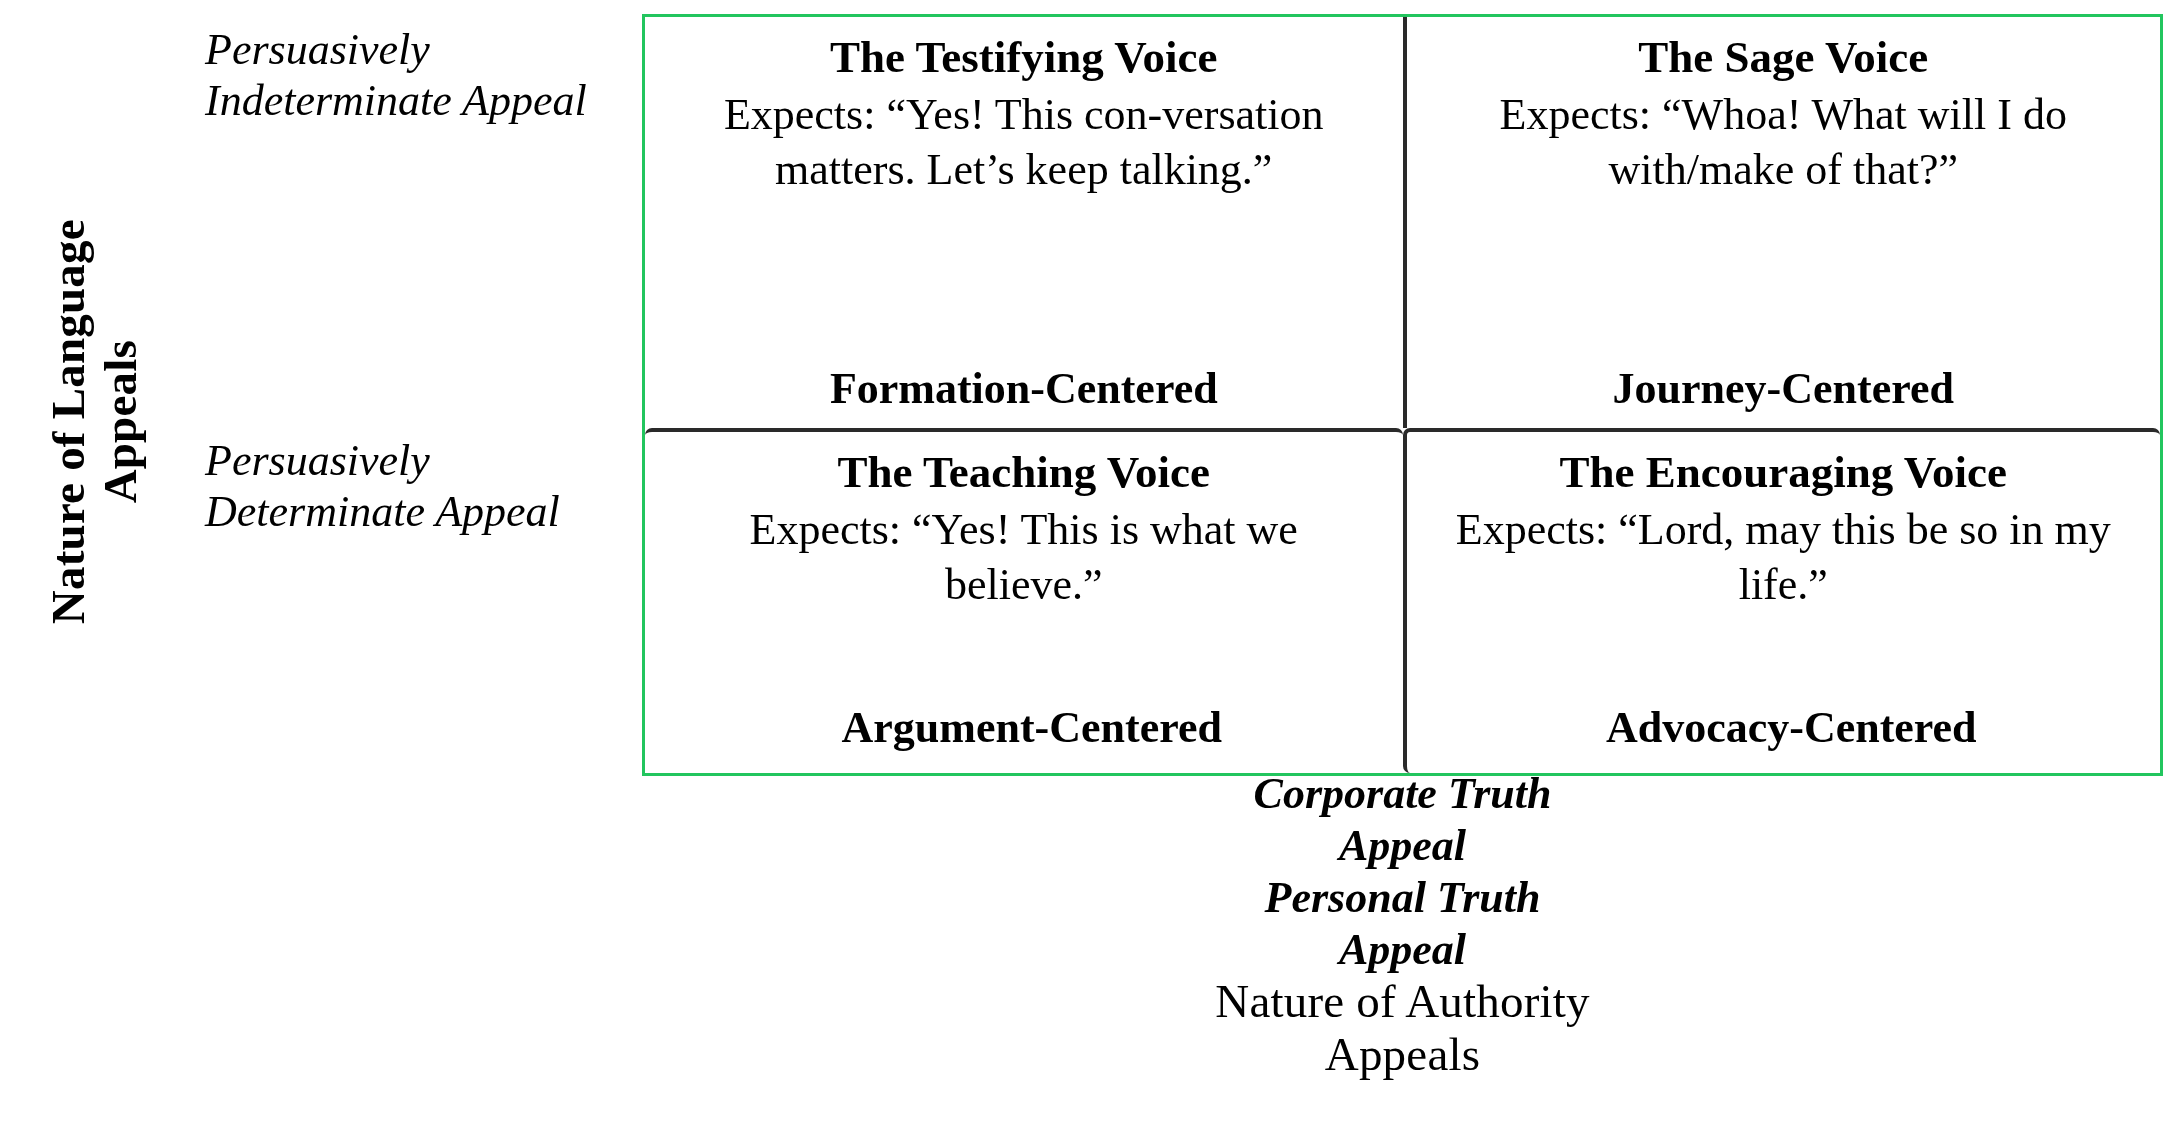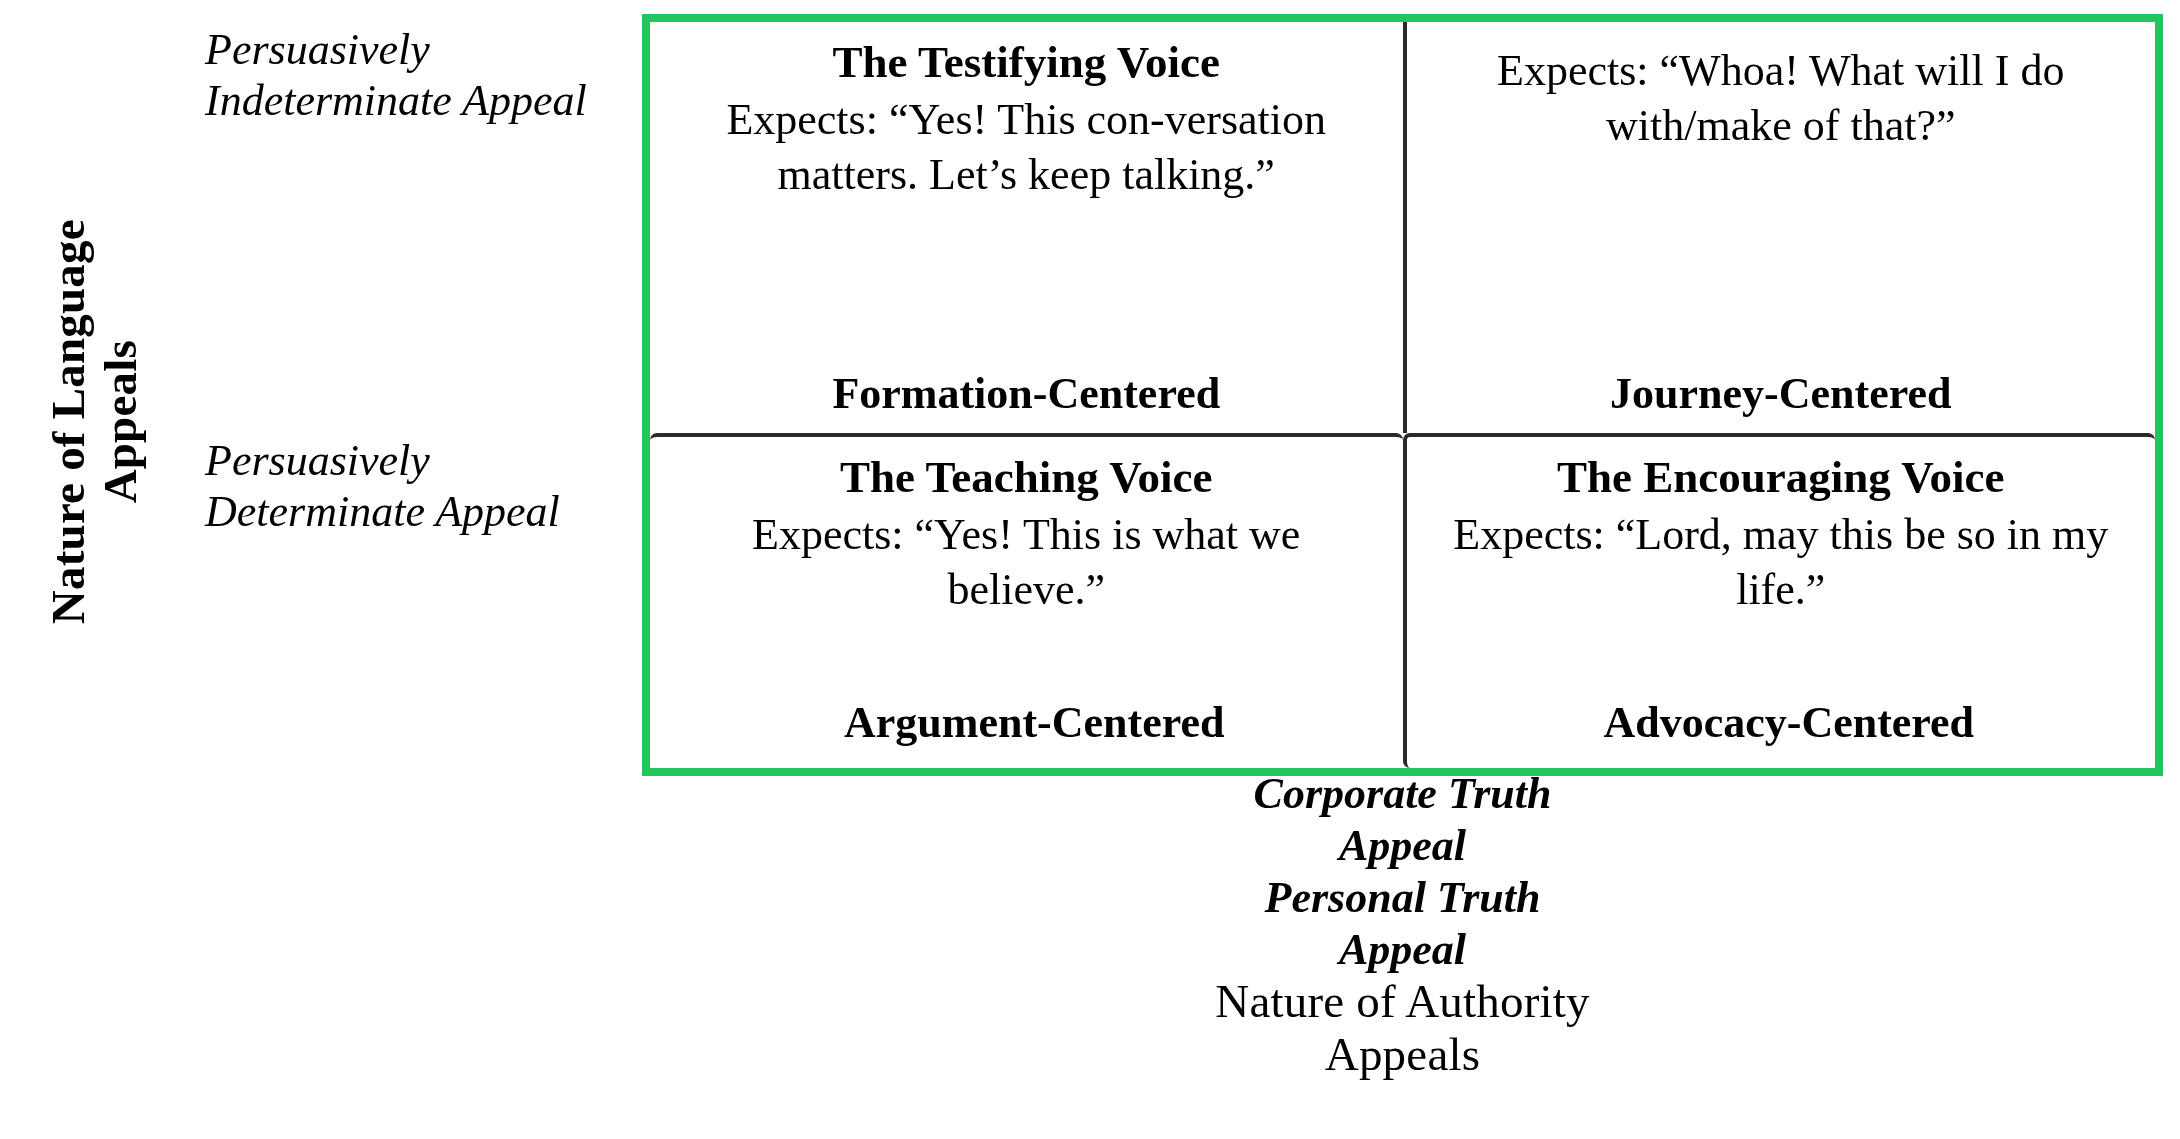--- a/index.html
+++ b/index.html
@@ -54,21 +54,21 @@
   .row-label.r0 { top: 24px; }
   .row-label.r1 { top: 435px; }
 
   
   .grid {
     position: absolute;
     left: 642px;
     top: 14px;
     width: 1521px;
     height: 762px;
-    border: 8px solid #22c55e;
+    border: 3px solid #22c55e;
     box-sizing: border-box;
     display: grid;
     grid-template-columns: 1fr 1fr;
     grid-template-rows: 411px 1fr;
     background: #ffffff;
   }
   .cell {
     box-sizing: border-box;
     position: relative;
     padding: 16px 26px 14px 26px;
@@ -154,20 +154,21 @@
 
   <div class="grid">
 
     <div class="cell col0 row0">
       <div class="cell-title">The Testifying Voice</div>
       <div class="cell-expects">Expects: “Yes! This con-versation matters. Let’s keep talking.”</div>
       <div class="cell-kind">Formation-Centered</div>
     </div>
 
     <div class="cell col1 row0">
+      <div class="cell-title">The Sage Voice</div>
       <div class="cell-expects">Expects: “Whoa! What will I do with/make of that?”</div>
       <div class="cell-kind">Journey-Centered</div>
     </div>
 
     <div class="cell col0 row1">
       <div class="cell-title">The Teaching Voice</div>
       <div class="cell-expects">Expects: “Yes! This is what we believe.”</div>
       <div class="cell-kind">Argument-Centered</div>
     </div>
 

